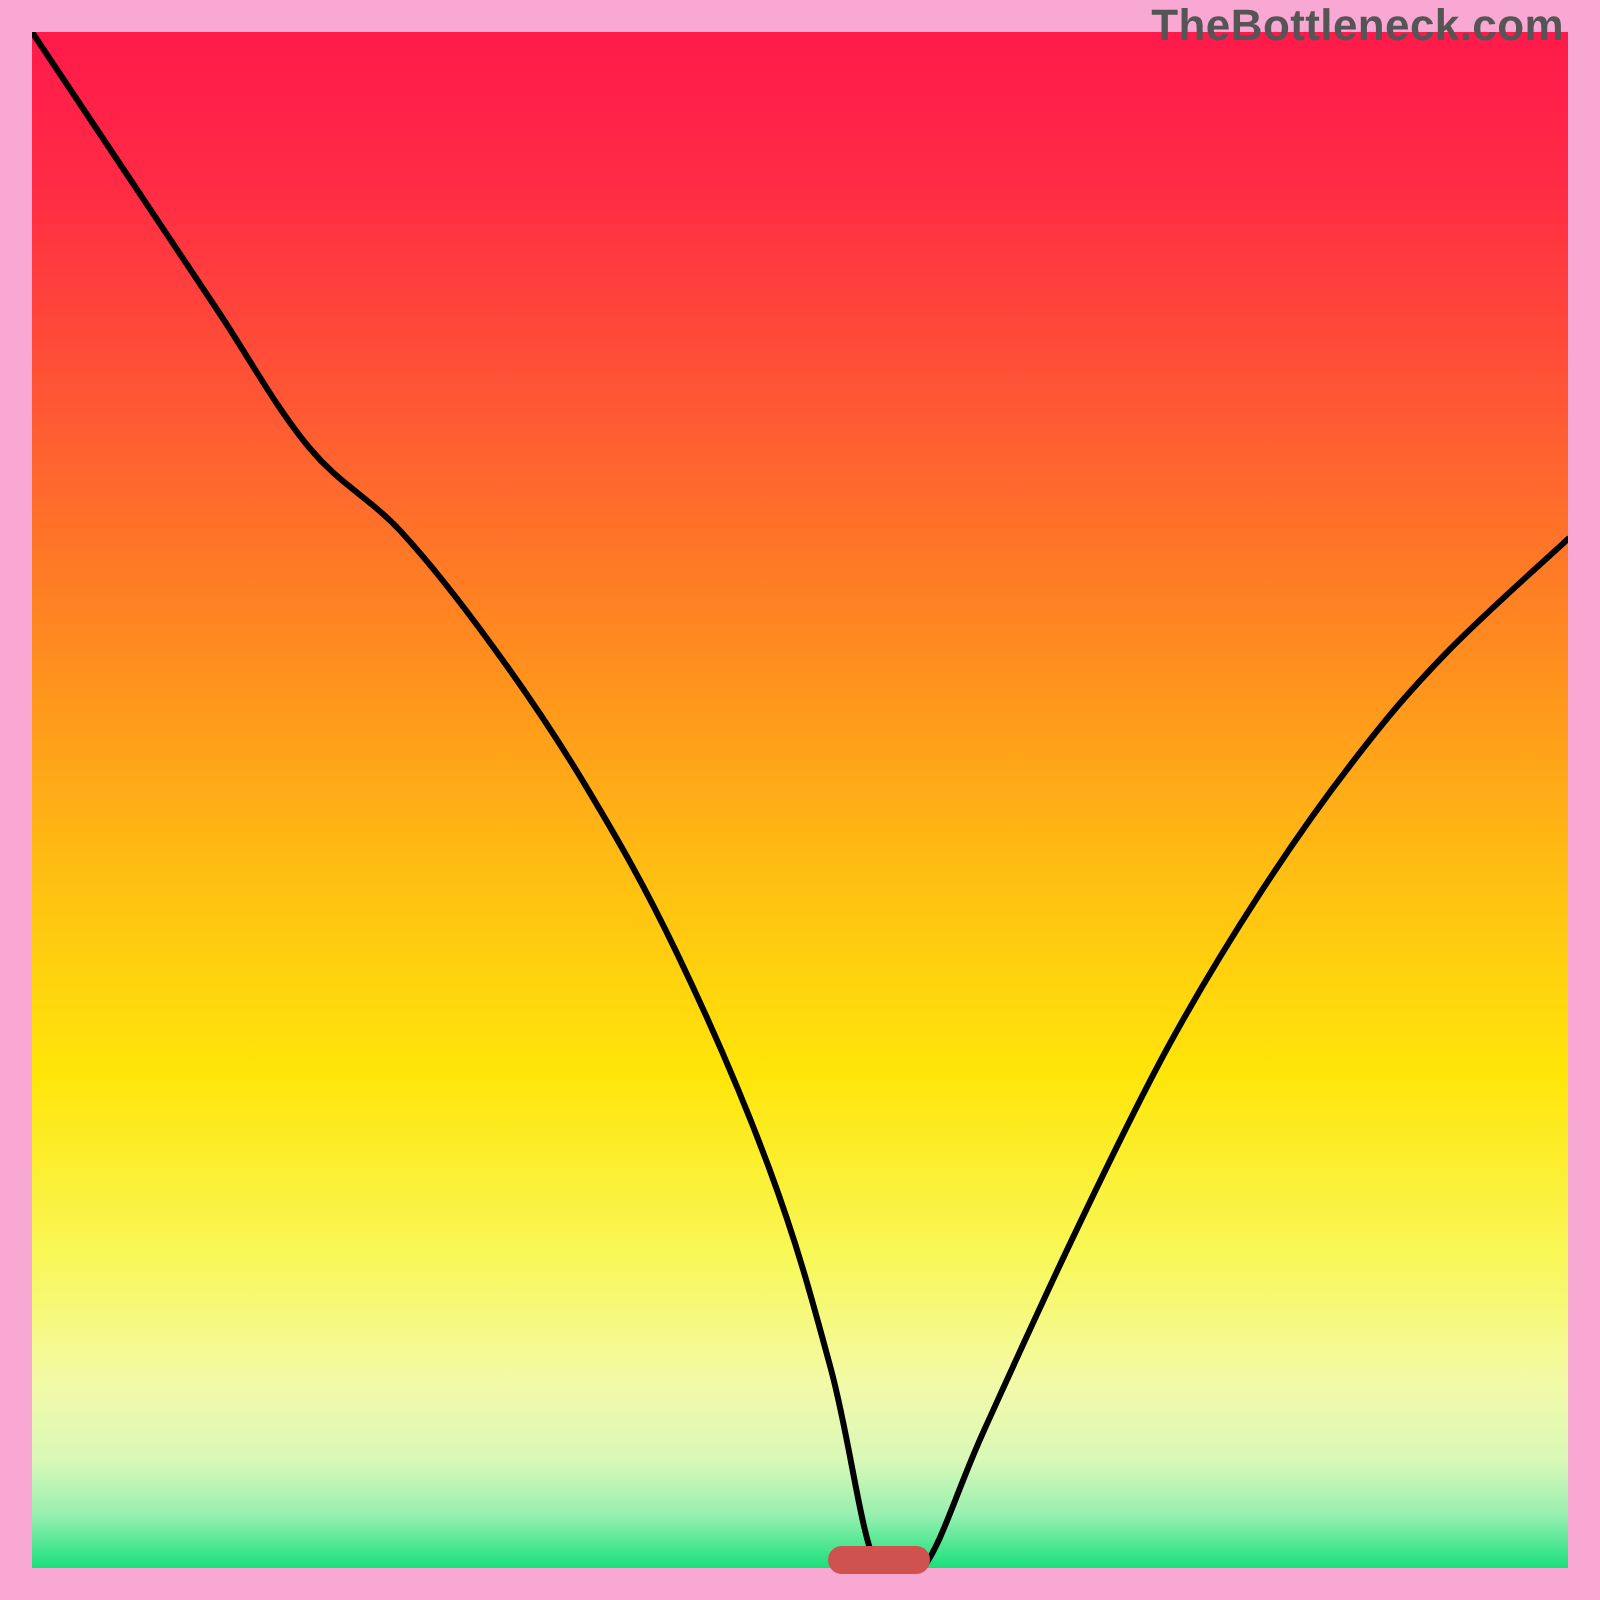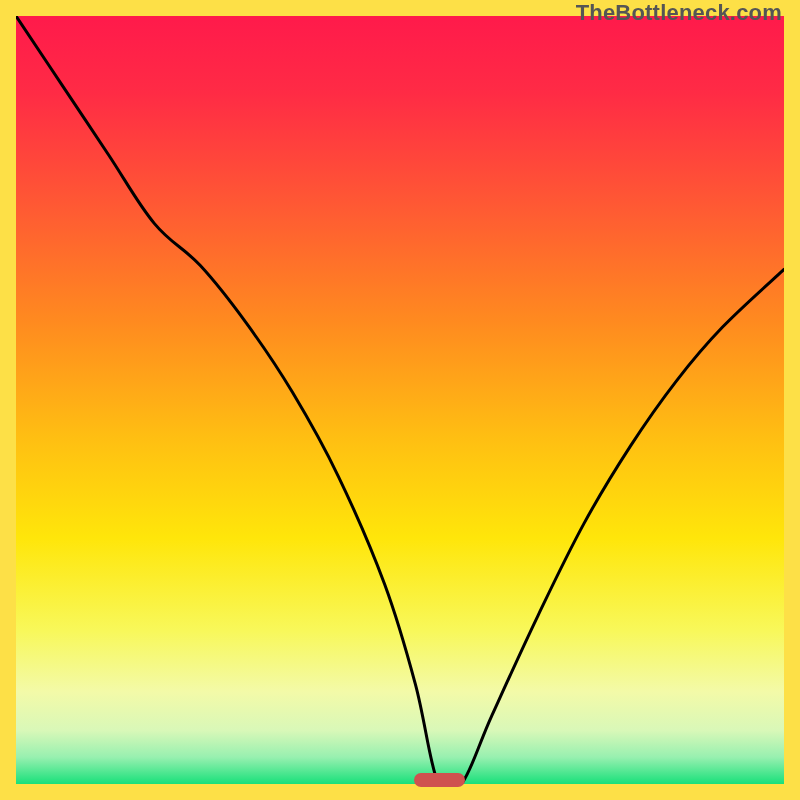--- a/index.html
+++ b/index.html
@@ -10,21 +10,21 @@
     background: #000;
     overflow: hidden;
     font-family: Arial, Helvetica, sans-serif;
   }
   .frame {
     position: absolute;
     left: 0;
     top: 0;
     width: 800px;
     height: 800px;
-    background: #fde047;
+    background: #f9a8d4;
   }
   .plot {
     position: absolute;
     left: 16px;
     top: 16px;
     width: 768px;
     height: 768px;
   }
   .gradient {
     position: absolute;

